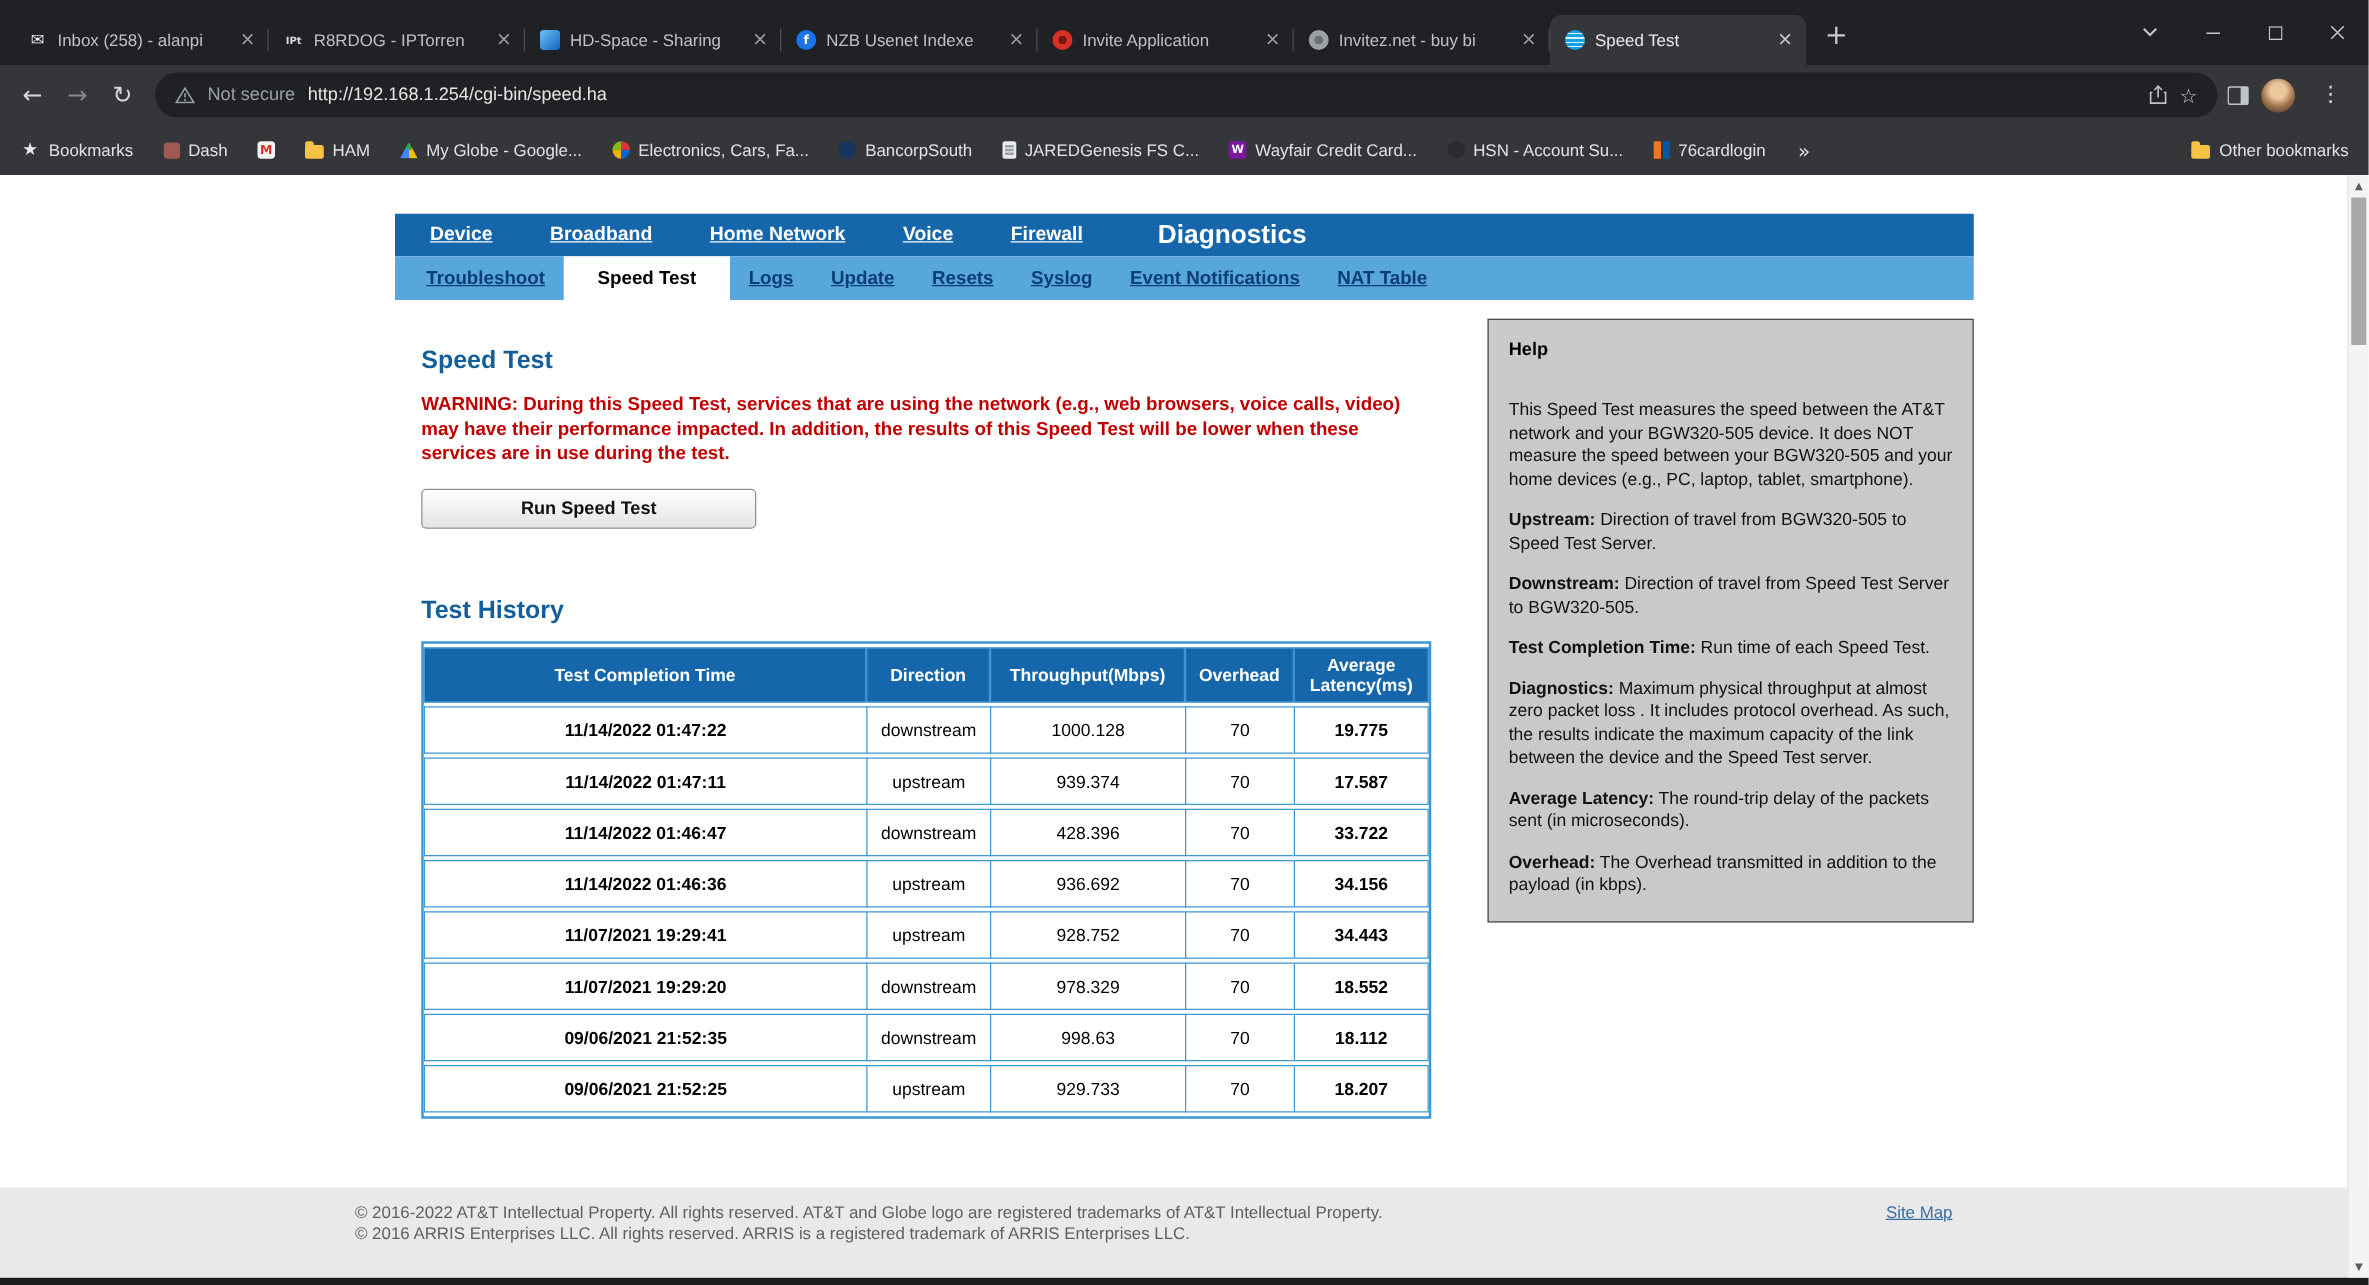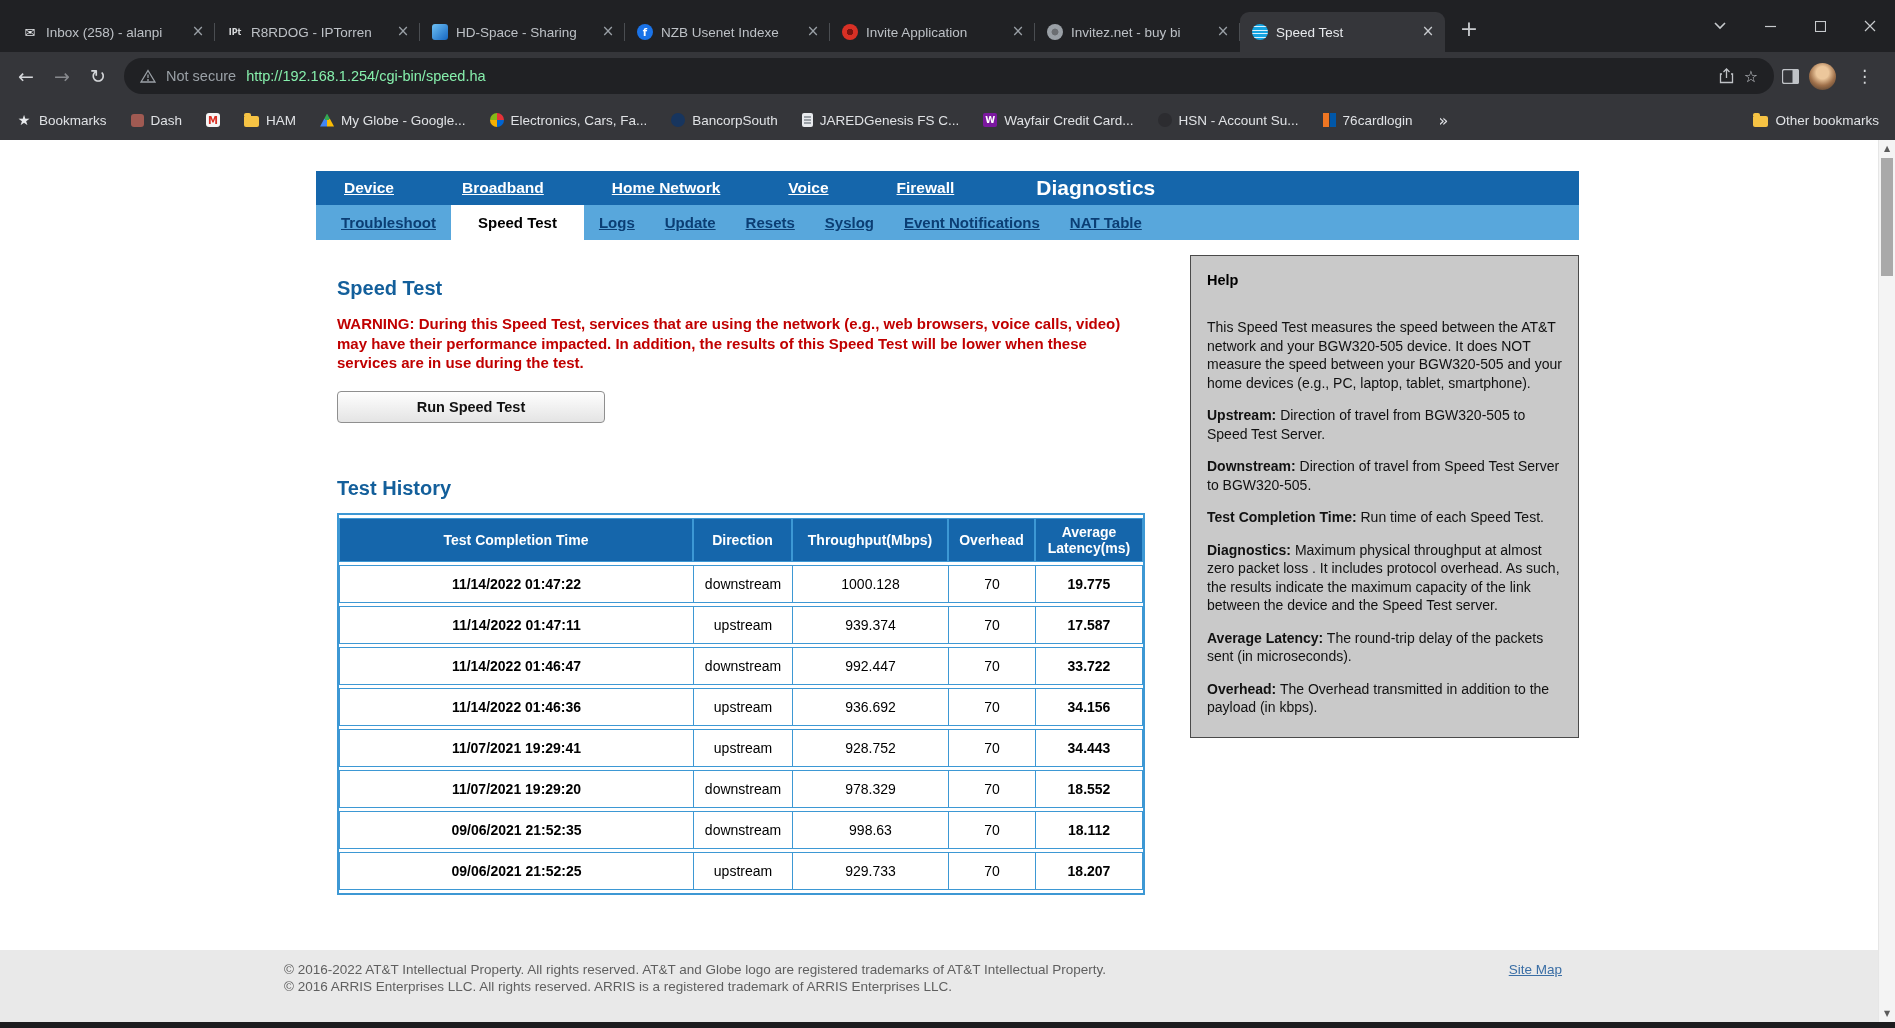--- a/index.html
+++ b/index.html
@@ -31,21 +31,21 @@
   .window-controls{margin-left:auto;display:flex;align-self:stretch;}
   .win-btn{width:50px;display:flex;align-items:center;justify-content:center;}
 
   .toolbar{height:48px;background:#35363a;display:flex;align-items:center;padding:0 8px;}
   .nav-btn{width:36px;height:36px;border-radius:50%;display:flex;align-items:center;justify-content:center;
            font-size:19px;color:#d5d7da;font-family:"DejaVu Sans",sans-serif;flex:0 0 auto;}
   .nav-btn.dim{color:#87898d;}
   .omnibox{flex:1;height:36px;background:#202124;border-radius:18px;display:flex;align-items:center;
            padding:0 16px;gap:10px;margin:0 8px;min-width:0;}
   .not-secure{color:#9aa0a6;font-size:14.5px;white-space:nowrap;}
-  .url{color:#86efac;font-size:14.5px;white-space:nowrap;overflow:hidden;}
+  .url{color:#e5e5e5;font-size:14.5px;white-space:nowrap;overflow:hidden;}
   .omni-spacer{flex:1;}
   .omni-icon{color:#c0c3c7;display:flex;align-items:center;}
   .right-icons{display:flex;align-items:center;gap:4px;padding-right:4px;}
   .avatar{width:27px;height:27px;border-radius:50%;margin:0 6px;
           background:radial-gradient(circle at 50% 36%,#ecc79c 28%,#a0714b 58%,#4c3a2c 92%);}
   .menu-dots{font-size:17px;color:#d5d7da;padding:0 10px;font-family:"DejaVu Sans",sans-serif;}
 
   .bookmarks-bar{height:40px;background:#35363a;display:flex;align-items:center;padding:0 16px;gap:24px;
                  font-size:13.5px;color:#e0e2e5;white-space:nowrap;}
   .bm{display:flex;align-items:center;gap:7px;flex:0 0 auto;}
@@ -66,21 +66,21 @@
   .ic-hsn{width:14px;height:14px;border-radius:50%;background:#2c2c30;}
   .ic-bars76{width:13px;height:14px;background:linear-gradient(90deg,#ee7623 0 45%,#35363a 45% 55%,#0057a8 55%);}
   .bm-overflow{font-size:16px;color:#dfe1e5;font-family:"DejaVu Sans",sans-serif;margin-left:2px;}
   .bm-right{margin-left:auto;display:flex;align-items:center;gap:7px;}
 
   
   .page{position:relative;height:888px;background:#fff;display:flex;flex-direction:column;}
   .site{flex:1;overflow:hidden;}
   .page-inner{width:1263px;margin:0 auto;padding-top:31px;}
 
-  .mainnav{height:34px;background:var(--nav-blue,#1566ab);display:flex;align-items:center;padding:0 28px;gap:68px;}
+  .mainnav{height:34px;background:var(--nav-blue,#1566ab);display:flex;align-items:center;padding:0 28px;gap:46px;}
   .nav-link{color:#fff;font-weight:bold;font-size:15.5px;text-decoration:underline;cursor:pointer;}
   .nav-active{color:#fff;font-weight:bold;font-size:21px;margin-left:14px;cursor:default;}
 
   .subnav{height:35px;background:var(--subnav-blue,#58a7dc);display:flex;align-items:stretch;padding:0 10px;}
   .subnav-link{display:flex;align-items:center;padding:0 15px;color:#0b3e74;font-size:15px;font-weight:bold;
                text-decoration:underline;cursor:pointer;}
   .subnav-link.active{background:#fff;color:#000;text-decoration:none;padding:0 27px;}
 
   .content{display:flex;padding:15px 0 0 21px;}
   .main-col{flex:1;padding-right:30px;}
@@ -327,21 +327,21 @@
                 <tr>
                   <td class="col-time">11/14/2022 01:47:11</td>
                   <td class="col-dir">upstream</td>
                   <td class="col-thr">939.374</td>
                   <td class="col-ovh">70</td>
                   <td class="col-lat">17.587</td>
                 </tr>
                 <tr>
                   <td class="col-time">11/14/2022 01:46:47</td>
                   <td class="col-dir">downstream</td>
-                  <td class="col-thr">992.447</td>
+                  <td class="col-thr">428.396</td>
                   <td class="col-ovh">70</td>
                   <td class="col-lat">33.722</td>
                 </tr>
                 <tr>
                   <td class="col-time">11/14/2022 01:46:36</td>
                   <td class="col-dir">upstream</td>
                   <td class="col-thr">936.692</td>
                   <td class="col-ovh">70</td>
                   <td class="col-lat">34.156</td>
                 </tr>

